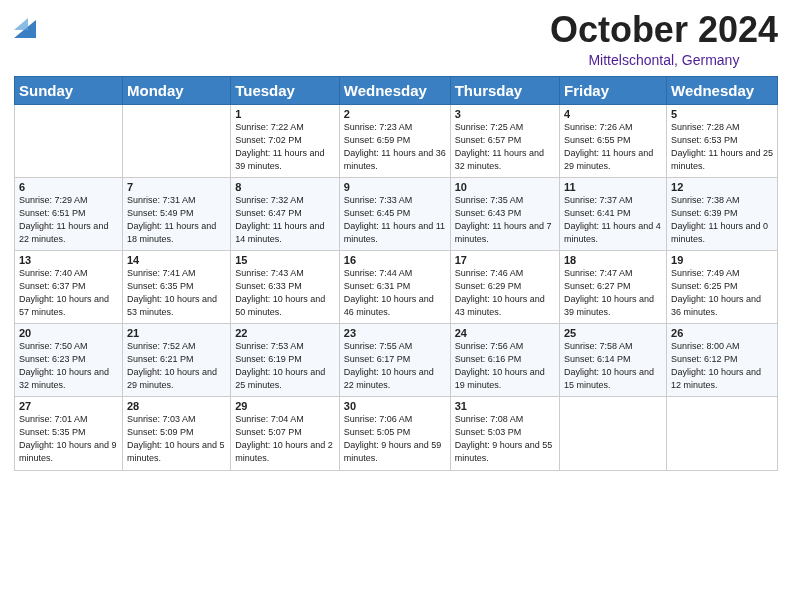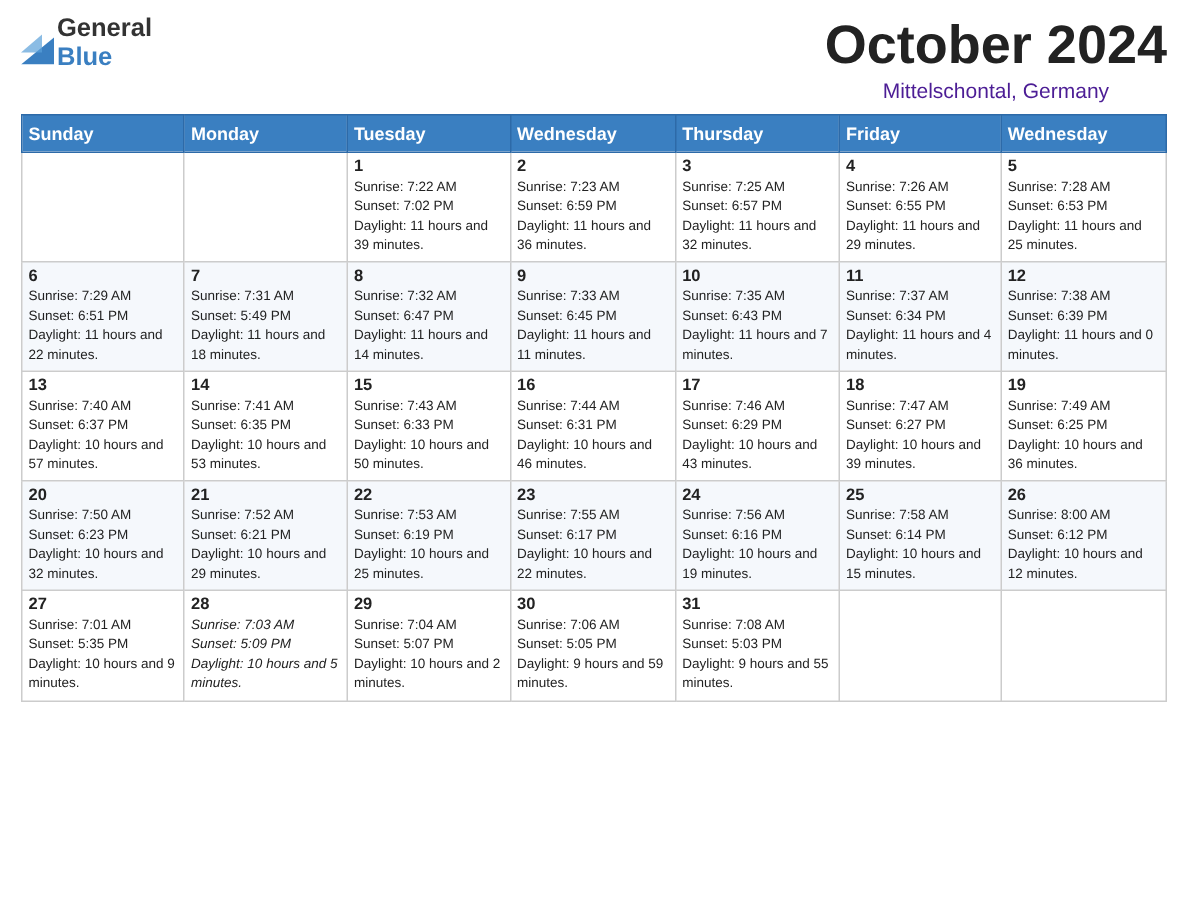--- a/index.html
+++ b/index.html
@@ -62,21 +62,21 @@
       margin-top: 2px;
     }
     .calendar {
       width: 100%;
       border-collapse: collapse;
       border: 1px solid #ccc;
     }
     .calendar th {
       background-color: #3a7fc1;
       color: #fff;
-      font-size: 12px;
+      font-size: 15px;
       font-weight: bold;
       padding: 5px 4px;
       text-align: left;
       border: 1px solid #2d6aa8;
     }
     .calendar td {
       vertical-align: top;
       border: 1px solid #ccc;
       padding: 3px 4px 4px 4px;
       font-size: 9.5px;
@@ -110,24 +110,20 @@
 </head>
 <body>
 
 <div class="page">
   <div class="header">
     <div class="logo">
       <svg class="logo-icon" viewBox="0 0 22 28" xmlns="http://www.w3.org/2000/svg">
         <polygon points="0,28 22,10 22,28" fill="#3a7fc1"></polygon>
         <polygon points="0,20 14,8 14,20" fill="#5aa0d8" opacity="0.7"></polygon>
       </svg>
-      <div class="logo-text">
-        <span class="logo-general">General</span>
-        <span class="logo-blue">Blue</span>
-      </div>
     </div>
     <div class="title-block">
       <div class="month-title">October 2024</div>
       <div class="location">Mittelschontal, Germany</div>
     </div>
   </div>
 
   <table class="calendar">
     <thead>
       <tr>
@@ -202,21 +198,21 @@
           </td>
           <td>
             <span class="day-number">10</span>
             <div class="day-info" style="white-space: pre-line;">Sunrise: 7:35 AM
 Sunset: 6:43 PM
 Daylight: 11 hours and 7 minutes.</div>
           </td>
           <td>
             <span class="day-number">11</span>
             <div class="day-info" style="white-space: pre-line;">Sunrise: 7:37 AM
-Sunset: 6:34 PM
+Sunset: 6:41 PM
 Daylight: 11 hours and 4 minutes.</div>
           </td>
           <td>
             <span class="day-number">12</span>
             <div class="day-info" style="white-space: pre-line;">Sunrise: 7:38 AM
 Sunset: 6:39 PM
 Daylight: 11 hours and 0 minutes.</div>
           </td>
         </tr>
         <tr>
@@ -309,21 +305,21 @@
         </tr>
         <tr>
           <td>
             <span class="day-number">27</span>
             <div class="day-info" style="white-space: pre-line;">Sunrise: 7:01 AM
 Sunset: 5:35 PM
 Daylight: 10 hours and 9 minutes.</div>
           </td>
           <td>
             <span class="day-number">28</span>
-            <div class="day-info" style="white-space: pre-line; font-style: italic;">Sunrise: 7:03 AM
+            <div class="day-info" style="white-space: pre-line;">Sunrise: 7:03 AM
 Sunset: 5:09 PM
 Daylight: 10 hours and 5 minutes.</div>
           </td>
           <td>
             <span class="day-number">29</span>
             <div class="day-info" style="white-space: pre-line;">Sunrise: 7:04 AM
 Sunset: 5:07 PM
 Daylight: 10 hours and 2 minutes.</div>
           </td>
           <td>

